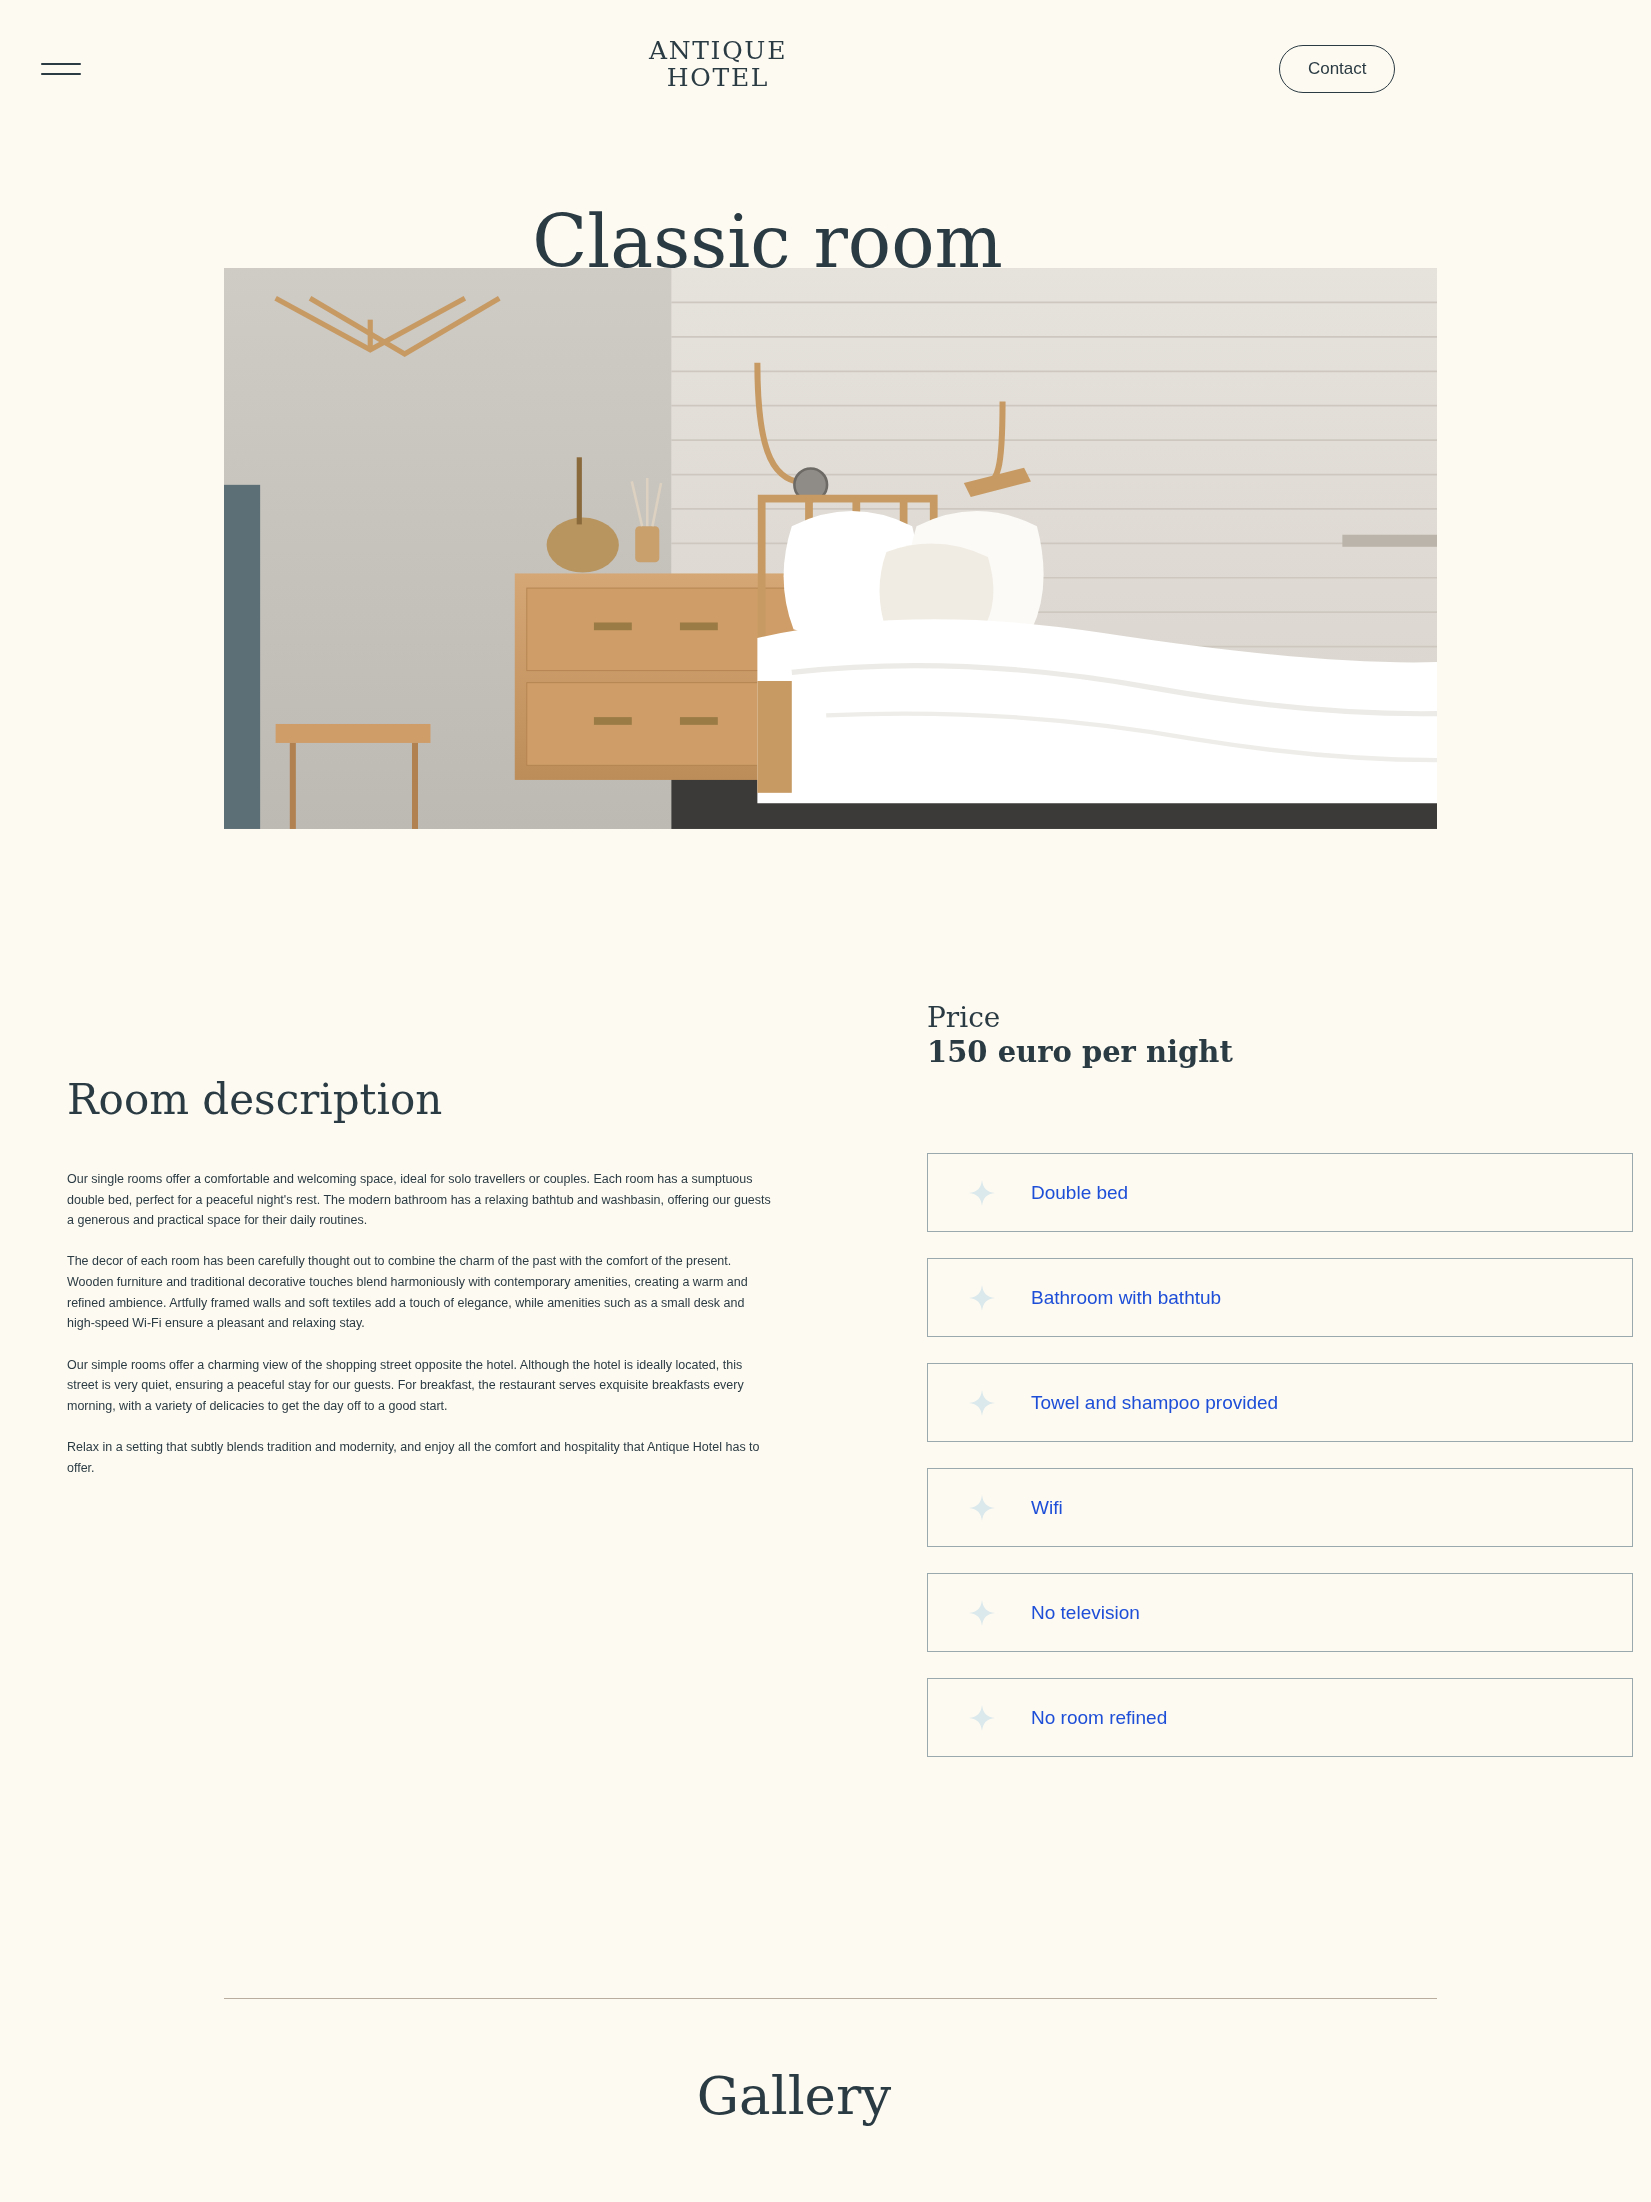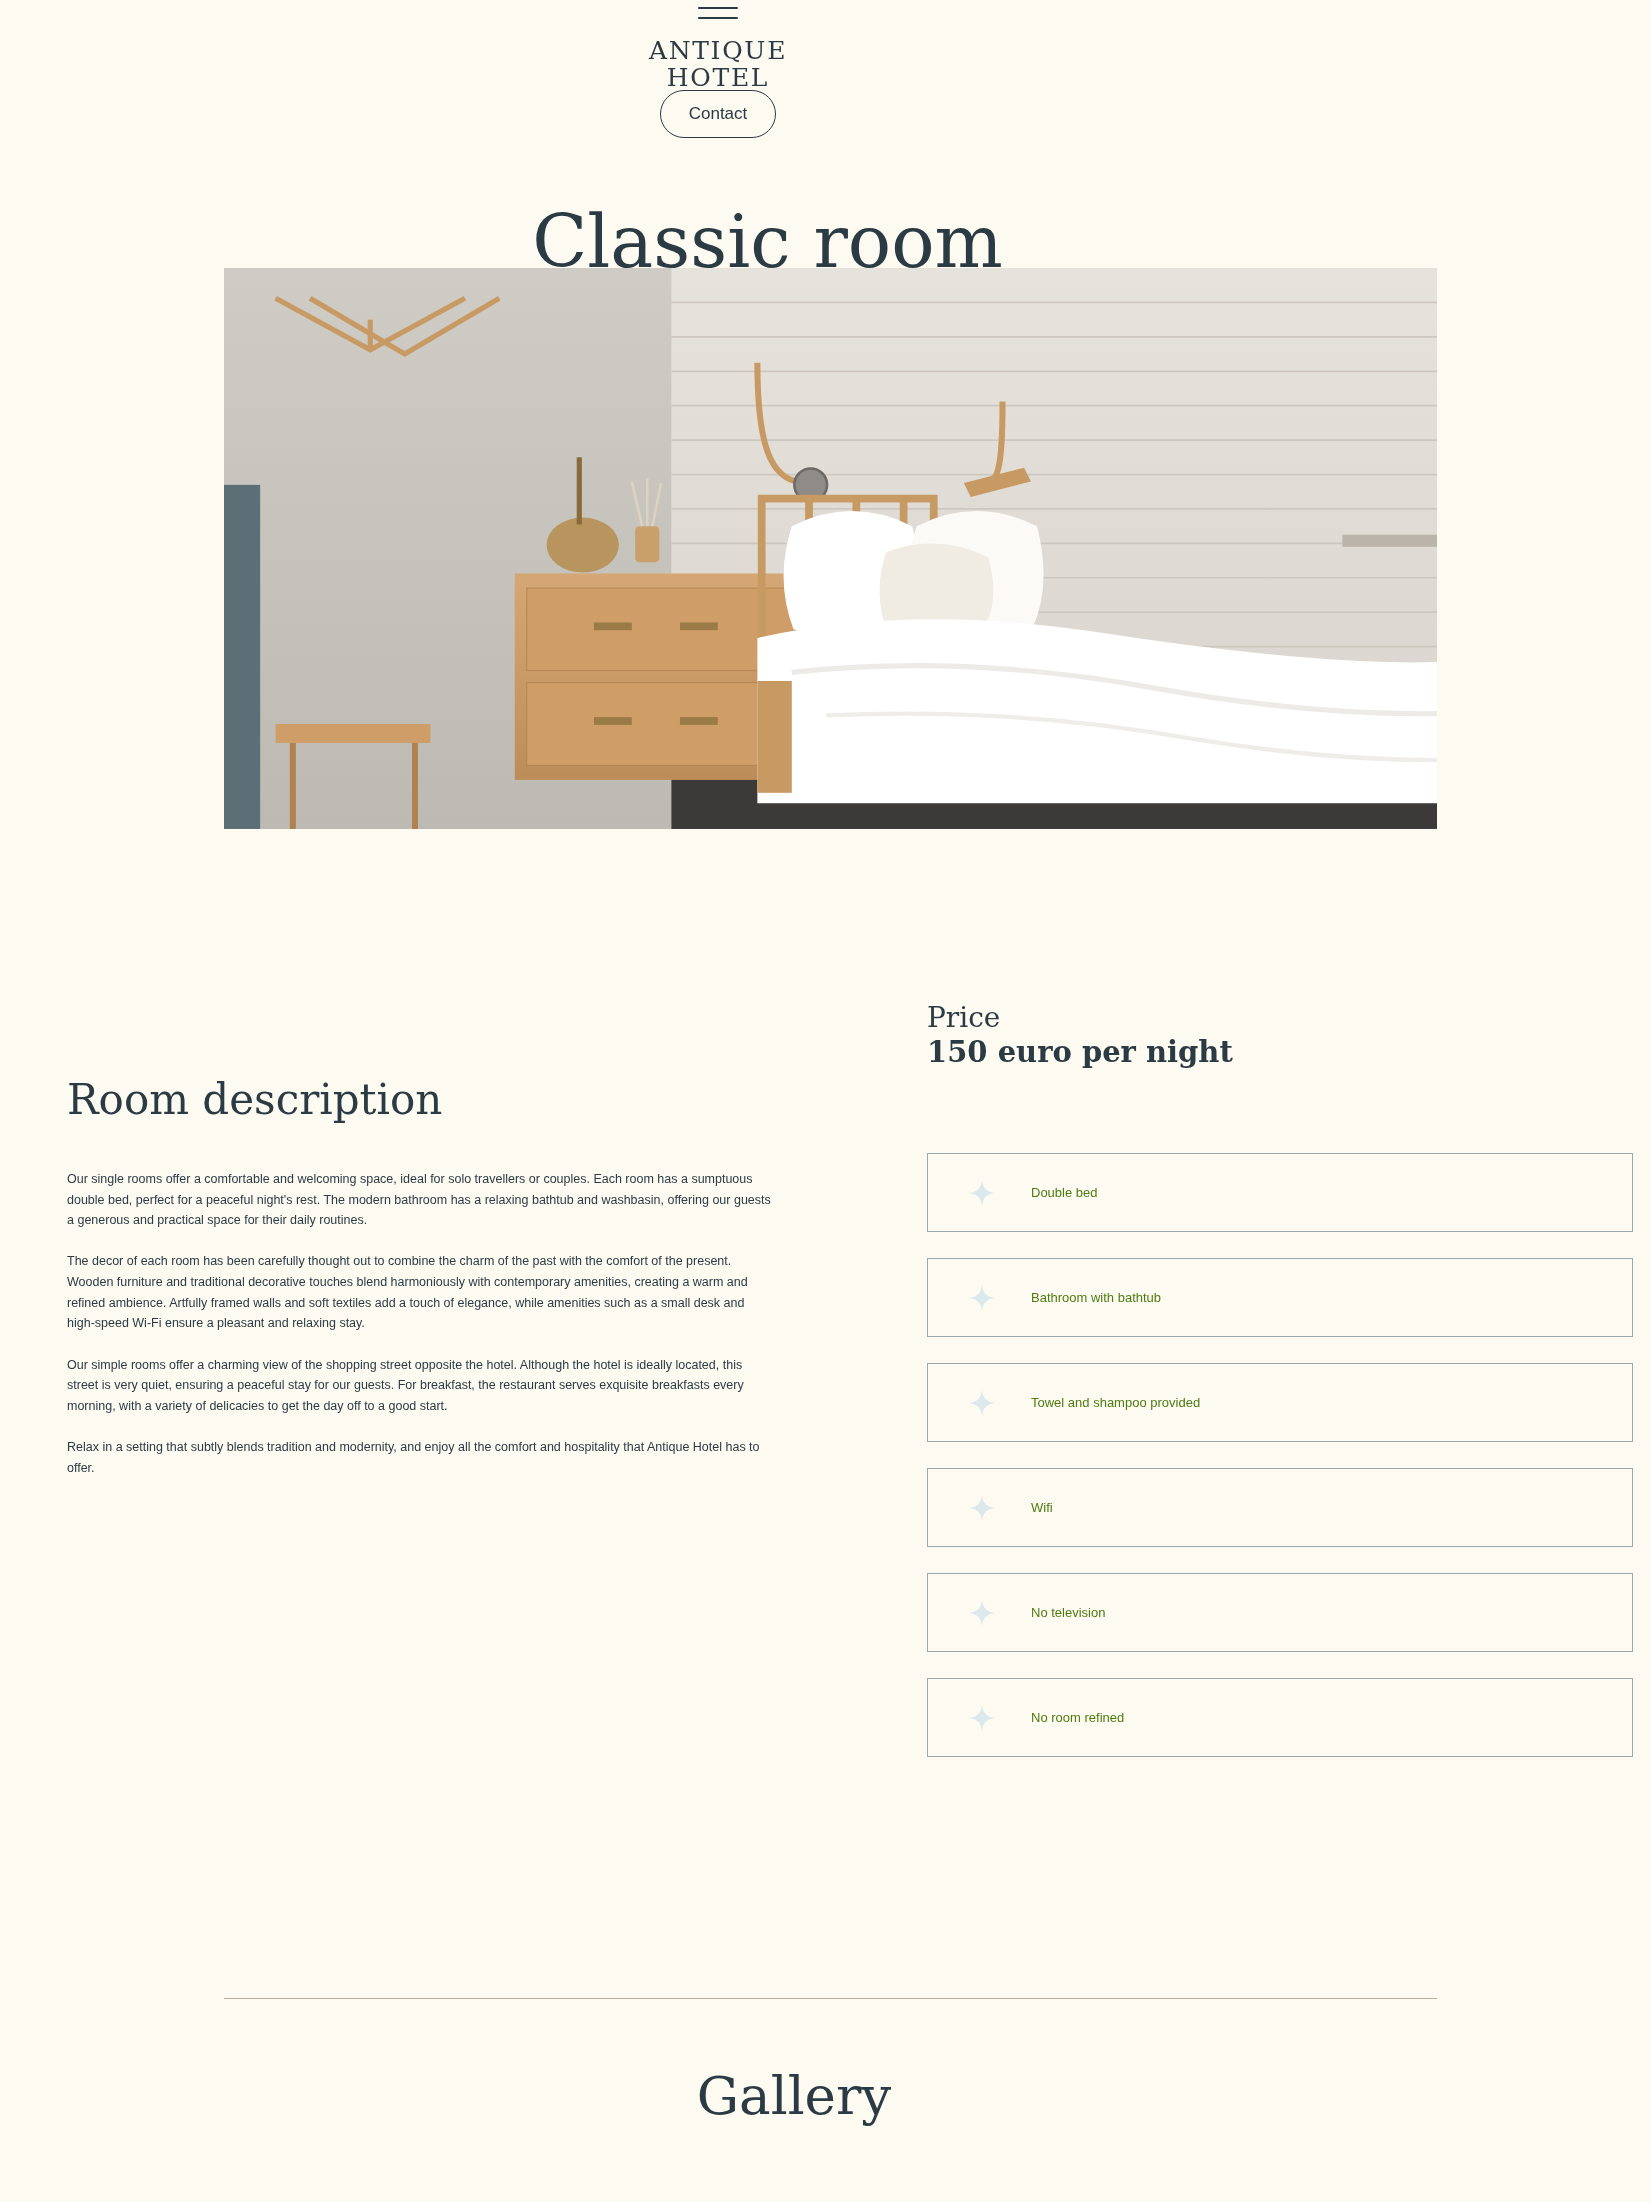--- a/index.html
+++ b/index.html
@@ -21,21 +21,20 @@
   
   .header {
     position: absolute;
     top: 0; left: 0;
     width: 1436px;
     height: 138px;
     display: flex;
     align-items: center;
     justify-content: space-between;
     padding: 0 41px;
-    flex-direction: column;
   }
   .burger {
     width: 40px;
     height: 26px;
     display: flex;
     flex-direction: column;
     justify-content: center;
     gap: 7.7px;
     cursor: pointer;
   }
@@ -168,22 +167,22 @@
     padding-left: 41px;
     gap: 36px;
     background: transparent;
   }
   .spark {
     width: 26px;
     height: 26px;
     flex: none;
   }
   .feature-label {
-    font-size: 13px;
-    color: #4d7c0f;
+    font-size: 19px;
+    color: #1d4ed8;
   }
 
   
   .divider {
     position: absolute;
     top: 1998px;
     left: 224px;
     width: 1213px;
     height: 0.9px;
     background: #b9ada0;

